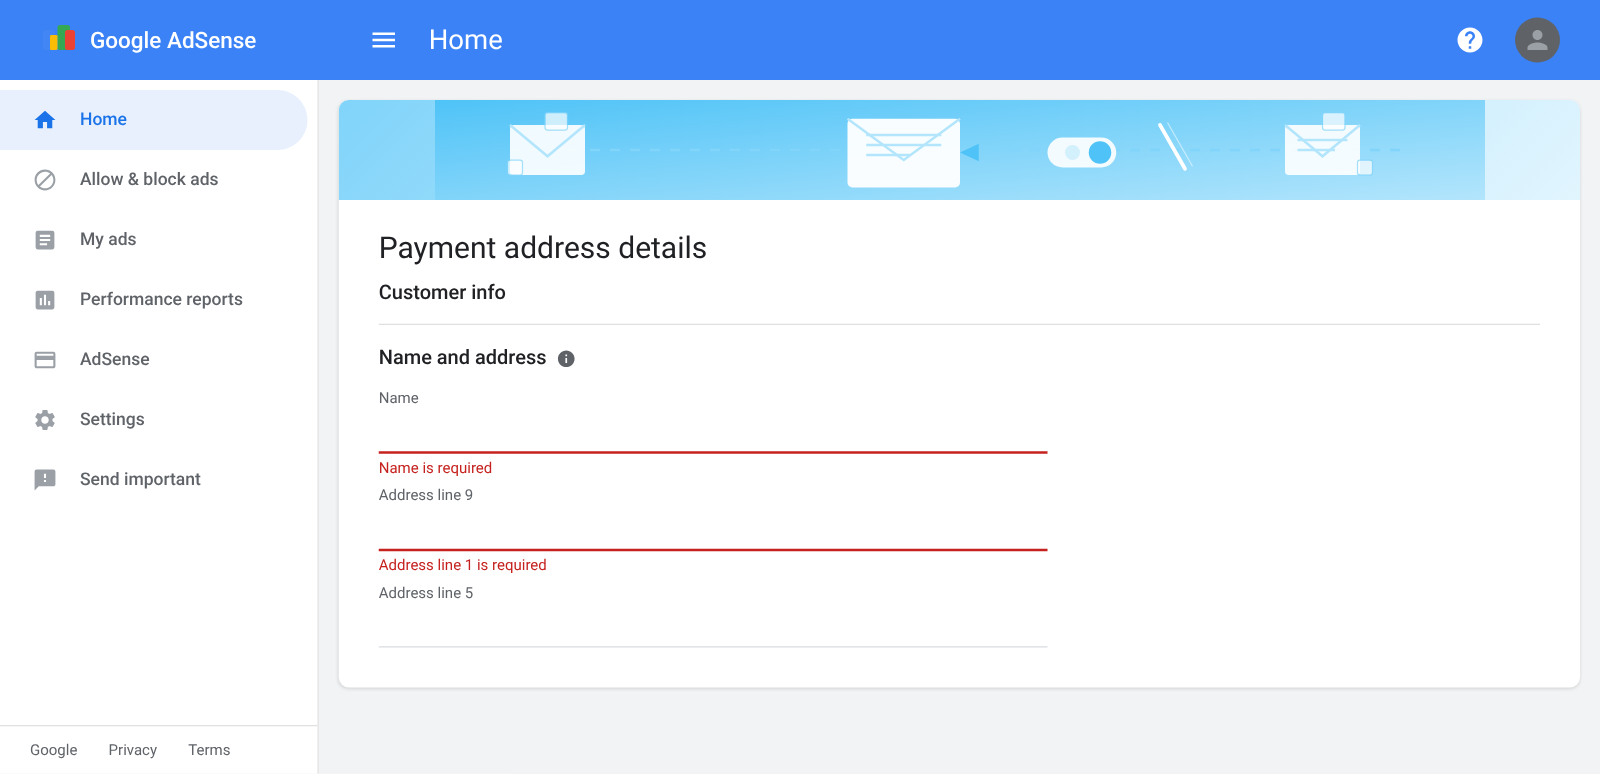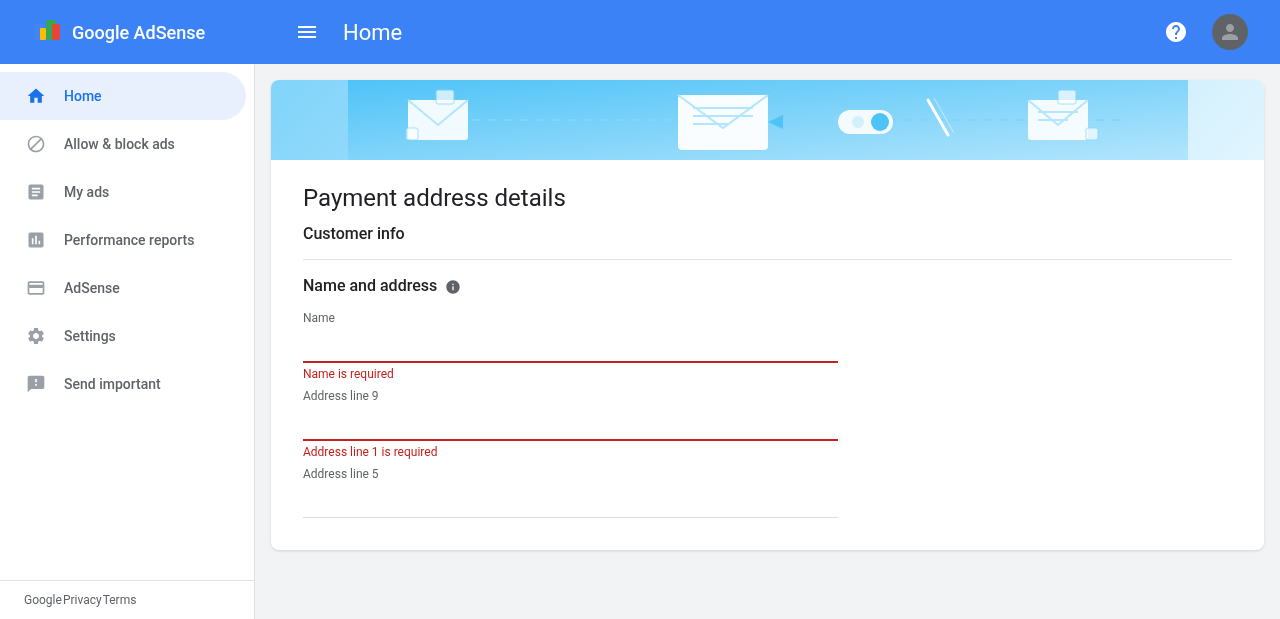--- a/index.html
+++ b/index.html
@@ -131,21 +131,21 @@
       flex-shrink: 0;
       color: #9aa0a6;
     }
     .sidebar-label {
       font-size: 14px;
       font-weight: 500;
     }
     .sidebar-footer {
       padding: 12px 24px;
       display: flex;
-      gap: 1px;
+      gap: 25px;
       font-size: 12px;
       color: #5f6368;
       border-top: 1px solid #e0e0e0;
     }
     .footer-link {
       cursor: pointer;
       color: #5f6368;
       text-decoration: none;
     }
 

